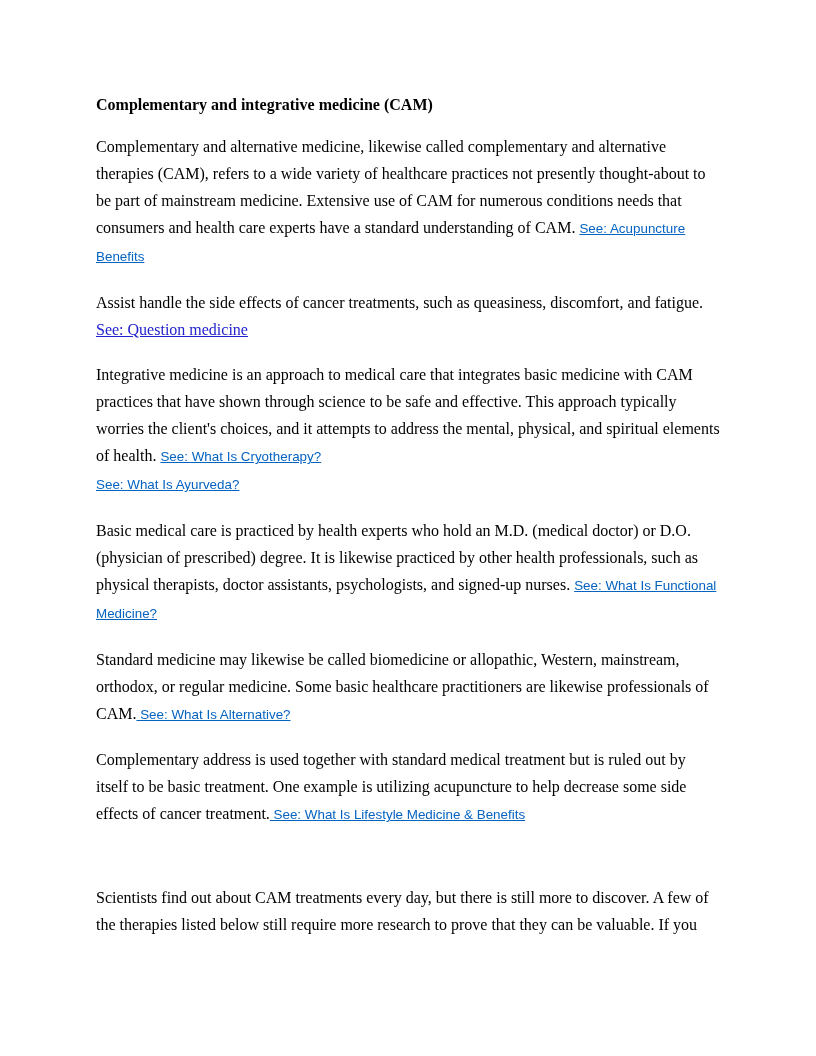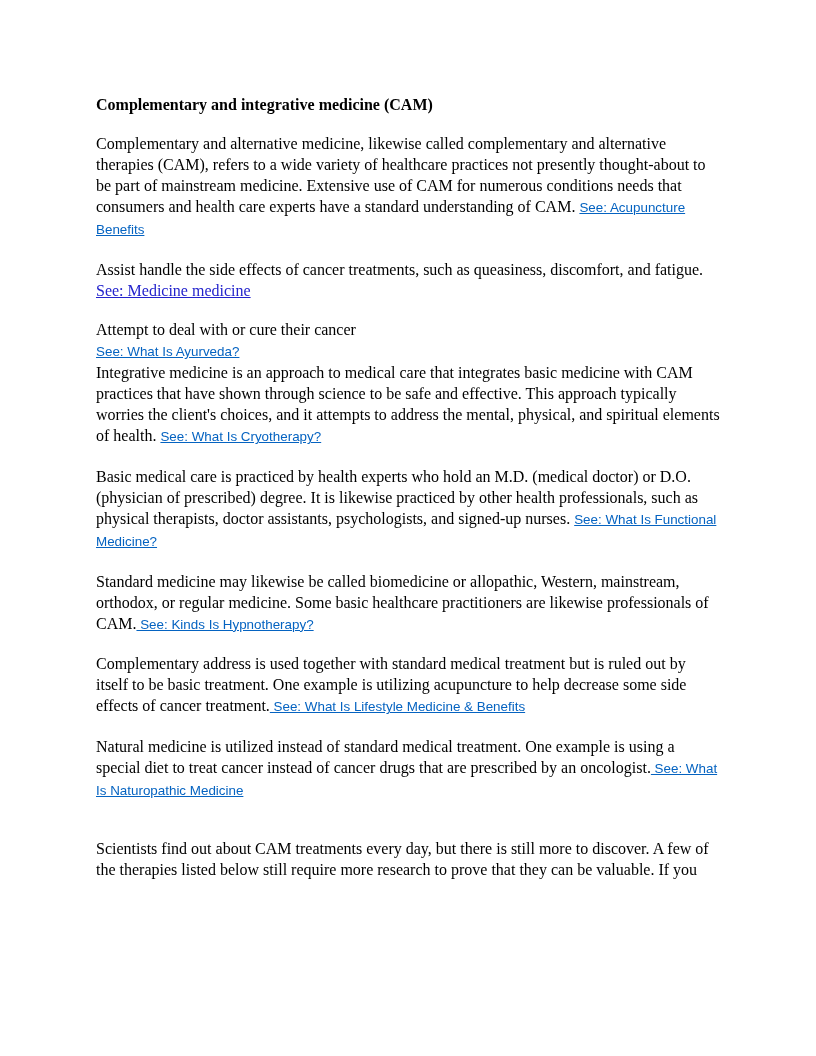--- a/index.html
+++ b/index.html
@@ -18,21 +18,21 @@
     background: #ffffff;
   }
   .doc-title {
     font-size: 16px;
     line-height: 18.6px;
     font-weight: bold;
     font-family: "Liberation Serif", serif;
   }
   .para {
     font-size: 16px;
-    line-height: 21px;
+    line-height: 27px;
     font-family: "Liberation Serif", serif;
   }
   .blank { height: 18.6px; }
   a.link-sans {
     font-family: "Liberation Sans", sans-serif;
     font-size: 13.4px;
     color: #0563C1;
     text-decoration: underline;
     cursor: pointer;
   }
@@ -51,44 +51,42 @@
 
   <h1 class="doc-title">Complementary and integrative medicine (CAM)</h1>
 
   <div class="blank"></div>
 
   <p class="para"><span>Complementary and alternative medicine, likewise called complementary and alternative therapies (CAM), refers to a wide variety of healthcare practices not presently thought-about to be part of mainstream medicine. Extensive use of CAM for numerous conditions needs that consumers and health care experts have a standard understanding of CAM. </span><a class="link-sans" href="#">See: Acupuncture Benefits</a></p>
 
 
   <div class="blank"></div>
 
-  <p class="para"><span>Assist handle the side effects of cancer treatments, such as queasiness, discomfort, and fatigue. </span><a class="link-serif" href="#">See: Medicine medicine</a></p>
+  <p class="para"><span>Assist handle the side effects of cancer treatments, such as queasiness, discomfort, and fatigue. </span><a class="link-serif" href="#">See: Question medicine</a></p>
 
   <div class="blank"></div>
 
-  <p class="para"><span>Attempt to deal with or cure their cancer</span></p>
+  <p class="para"><span>Integrative medicine is an approach to medical care that integrates basic medicine with CAM practices that have shown through science to be safe and effective. This approach typically worries the client's choices, and it attempts to address the mental, physical, and spiritual elements of health. </span><a class="link-sans" href="#">See: What Is Cryotherapy?</a></p>
+
   <p class="para"><a class="link-sans" href="#">See: What Is Ayurveda?</a></p>
-
-  <p class="para"><span>Integrative medicine is an approach to medical care that integrates basic medicine with CAM practices that have shown through science to be safe and effective. This approach typically worries the client's choices, and it attempts to address the mental, physical, and spiritual elements of health. </span><a class="link-sans" href="#">See: What Is Cryotherapy?</a></p>
 
   <div class="blank"></div>
 
   <p class="para"><span>Basic medical care is practiced by health experts who hold an M.D. (medical doctor) or D.O. (physician of prescribed) degree. It is likewise practiced by other health professionals, such as physical therapists, doctor assistants, psychologists, and signed-up nurses. </span><a class="link-sans" href="#">See: What Is Functional Medicine?</a></p>
 
   <div class="blank"></div>
 
-  <p class="para"><span>Standard medicine may likewise be called biomedicine or allopathic, Western, mainstream, orthodox, or regular medicine. Some basic healthcare practitioners are likewise professionals of CAM.</span><a class="link-sans" href="#"> See: Kinds Is Hypnotherapy?</a></p>
+  <p class="para"><span>Standard medicine may likewise be called biomedicine or allopathic, Western, mainstream, orthodox, or regular medicine. Some basic healthcare practitioners are likewise professionals of CAM.</span><a class="link-sans" href="#"> See: What Is Alternative?</a></p>
 
   <div class="blank"></div>
 
   <p class="para"><span>Complementary address is used together with standard medical treatment but is ruled out by itself to be basic treatment. One example is utilizing acupuncture to help decrease some side effects of cancer treatment.</span><a class="link-sans" href="#"> See: What Is Lifestyle Medicine &amp; Benefits</a></p>
 
   <div class="blank"></div>
 
-  <p class="para"><span>Natural medicine is utilized instead of standard medical treatment. One example is using a special diet to treat cancer instead of cancer drugs that are prescribed by an oncologist.</span><a class="link-sans" href="#"> See: What Is Naturopathic Medicine</a></p>
 
   <div class="blank"></div>
 
 
   <div class="blank"></div>
 
   <p class="para"><span>Scientists find out about CAM treatments every day, but there is still more to discover. A few of the therapies listed below still require more research to prove that they can be valuable. If you</span></p>
 
 </div>
 

